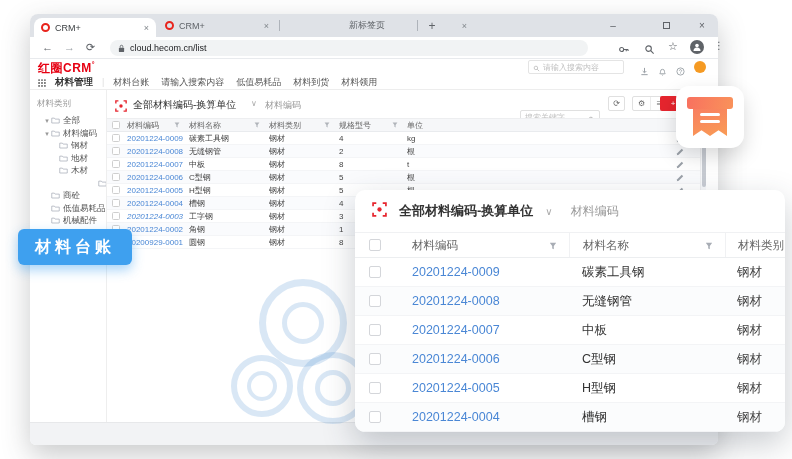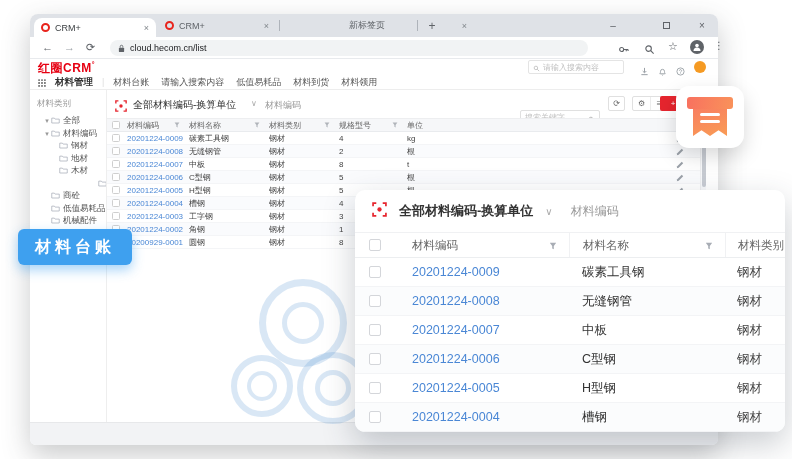--- a/index.html
+++ b/index.html
@@ -517,21 +517,21 @@
               <span></span>
             </span>
             <span class="pcol"><svg width="8" height="8" viewBox="0 0 10 10">
                 <path d="M1 9l.6-2.4L7.2 1l1.8 1.8-5.6 5.6L1 9z" fill="#9AA0A8"></path>
               </svg></span>
           </div>
           <div class="trow">
             <span class="cell" style="width: 20px; padding-left: 5px;">
               <span class="ckbx"></span>
             </span>
-            <span class="cell" style="width: 62px;">
+            <span class="cell" style="width: 62px; font-style: italic;">
               <span class="codelink">20201224-0003</span>
             </span>
             <span class="cell" style="width: 80px;">
               <span>工字钢</span>
             </span>
             <span class="cell" style="width: 70px;">
               <span>钢材</span>
             </span>
             <span class="cell" style="width: 68px;">
               <span>3</span>

